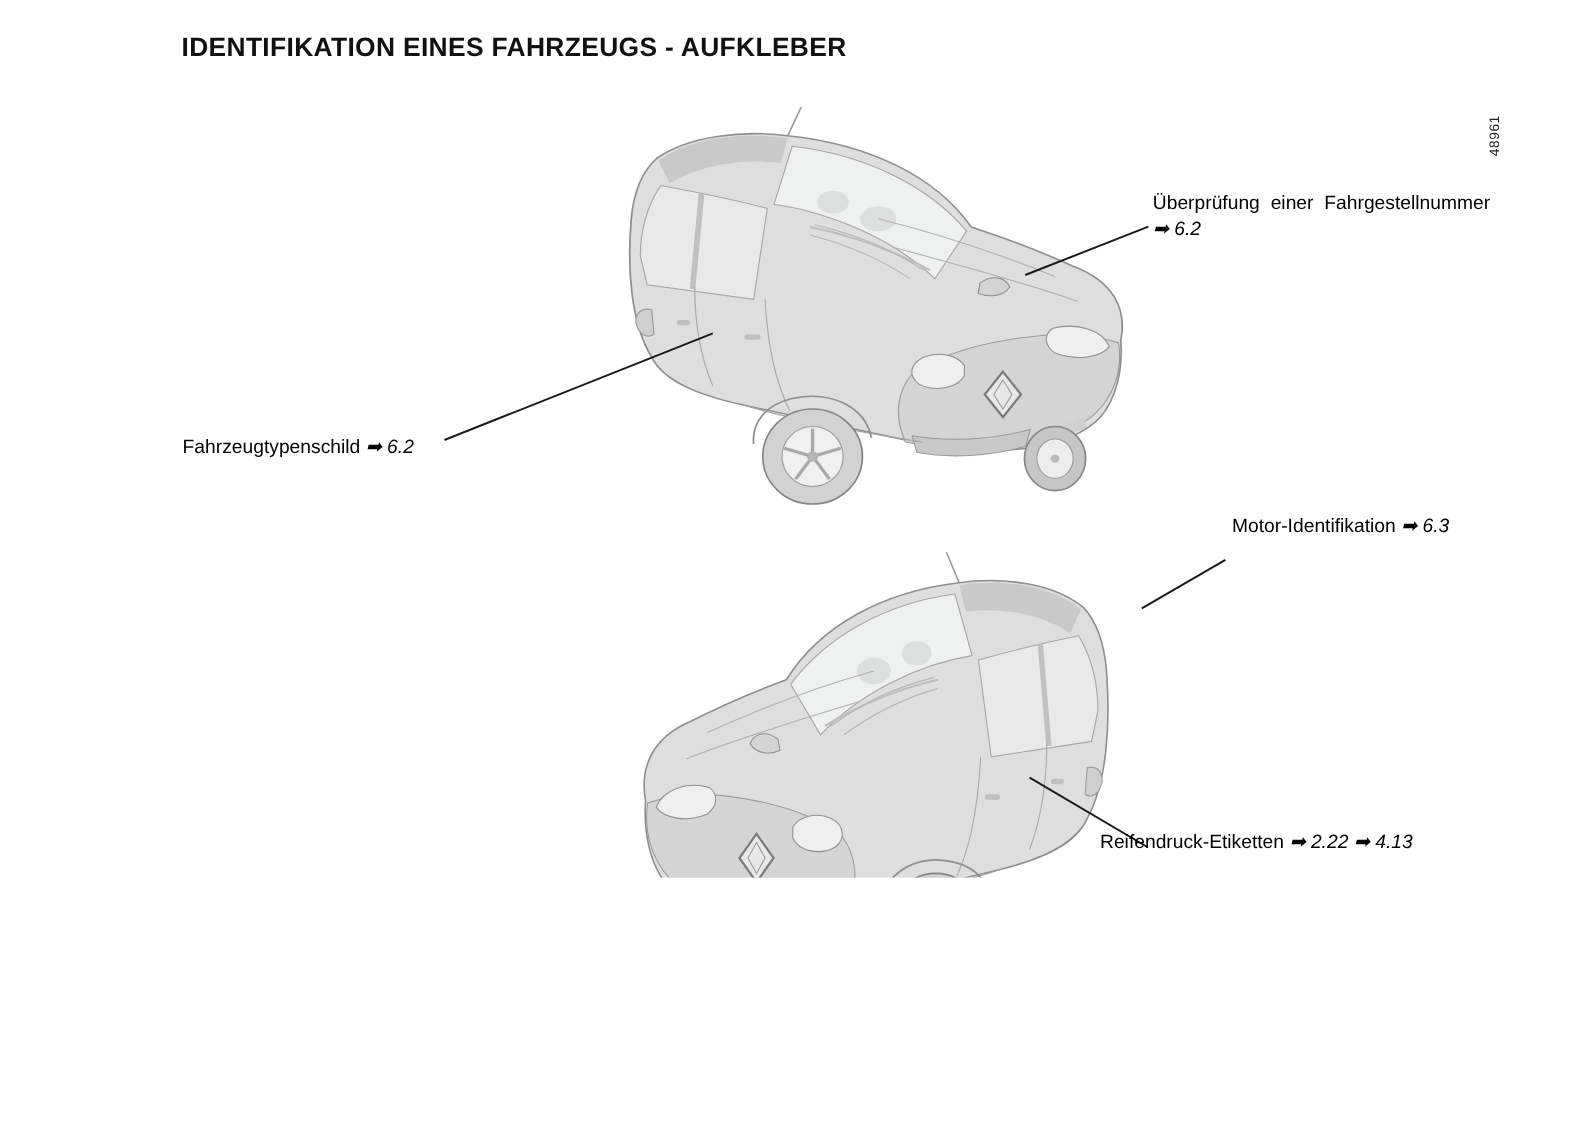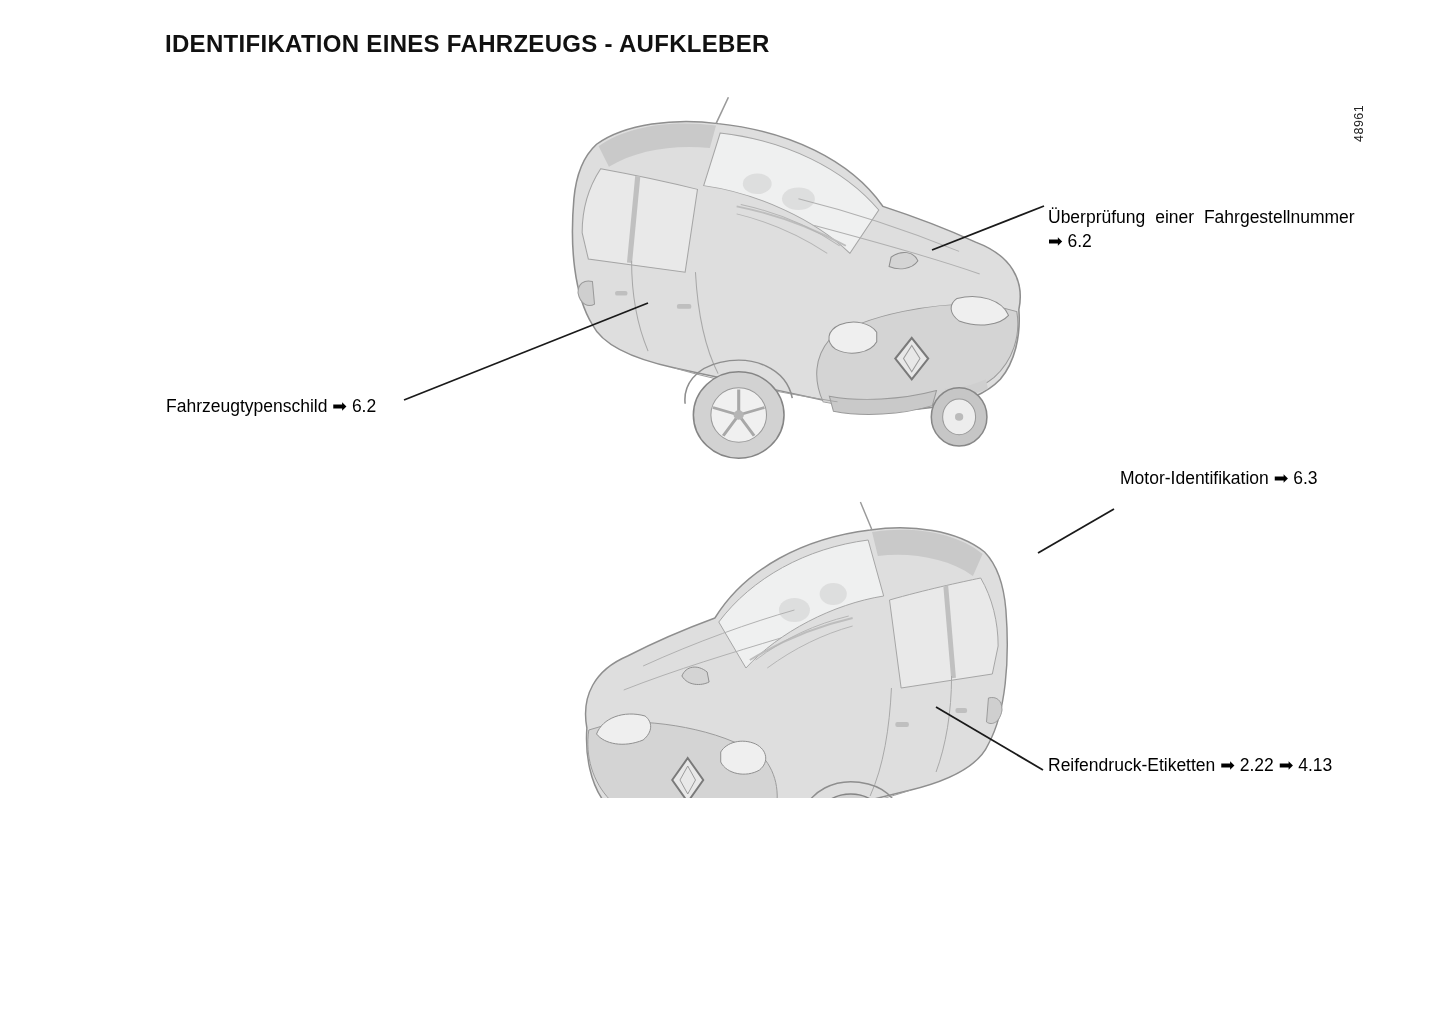--- a/index.html
+++ b/index.html
@@ -11,26 +11,26 @@
     color:#000;
     overflow:hidden;
   }
   #art { position:absolute; left:0; top:0; }
   .title {
     position:absolute; left:165px; top:30px;
     font-size:24px; font-weight:bold; letter-spacing:0.3px;
     color:#111;
   }
   .callout { position:absolute; font-size:17.5px; line-height:1.35; color:#000; white-space:nowrap; }
-  .callout .ref { white-space:nowrap; }
+  .callout .ref { white-space:nowrap;font-style:italic; }
   #callout-vin { left:1048px; top:173px; width:332px; white-space:normal; }
-  #callout-vin .lbl { word-spacing:5px;margin-top:33px; }
+  #callout-vin .lbl { word-spacing:5px; }
   #callout-typeplate { left:166px; top:395px; }
   #callout-engine { left:1120px; top:467px; }
-  #callout-tyre { left:1048px; top:754px; }
+  #callout-tyre { left:1000px; top:754px; }
   .fig-id {
     position:absolute; left:1352px; top:88px; height:54px;
     writing-mode:vertical-rl; transform:rotate(180deg);
     font-size:12.5px; color:#222; letter-spacing:0.5px;
   }
   .page-num {
     position:absolute; left:1376px; top:947px;
     font-size:17.5px; color:#4c1d95;
   }
 </style>

